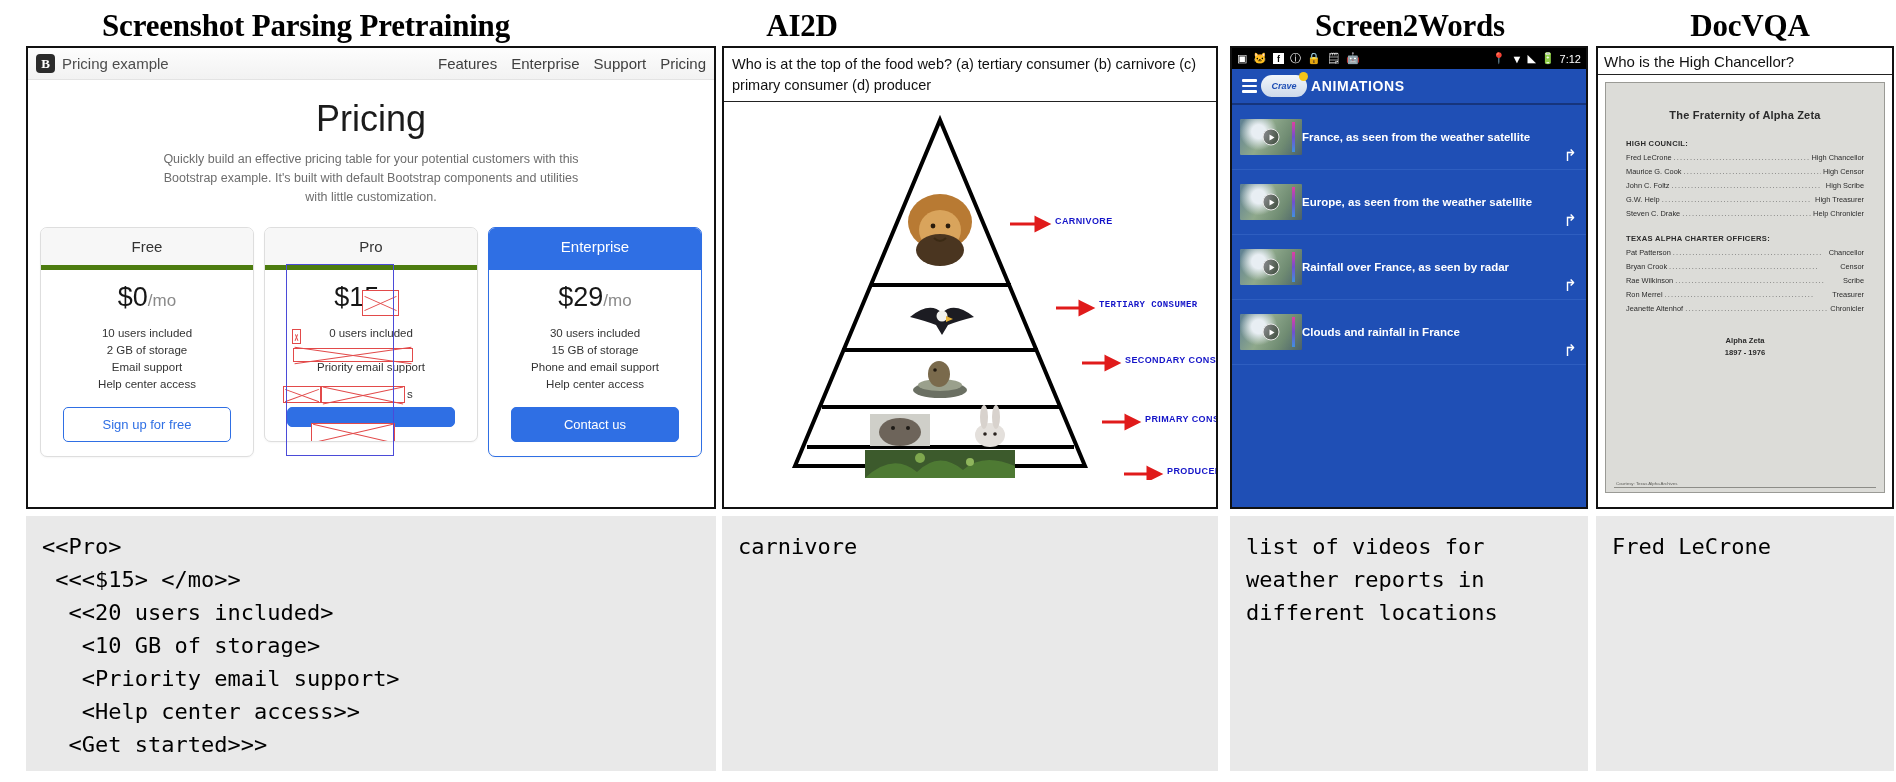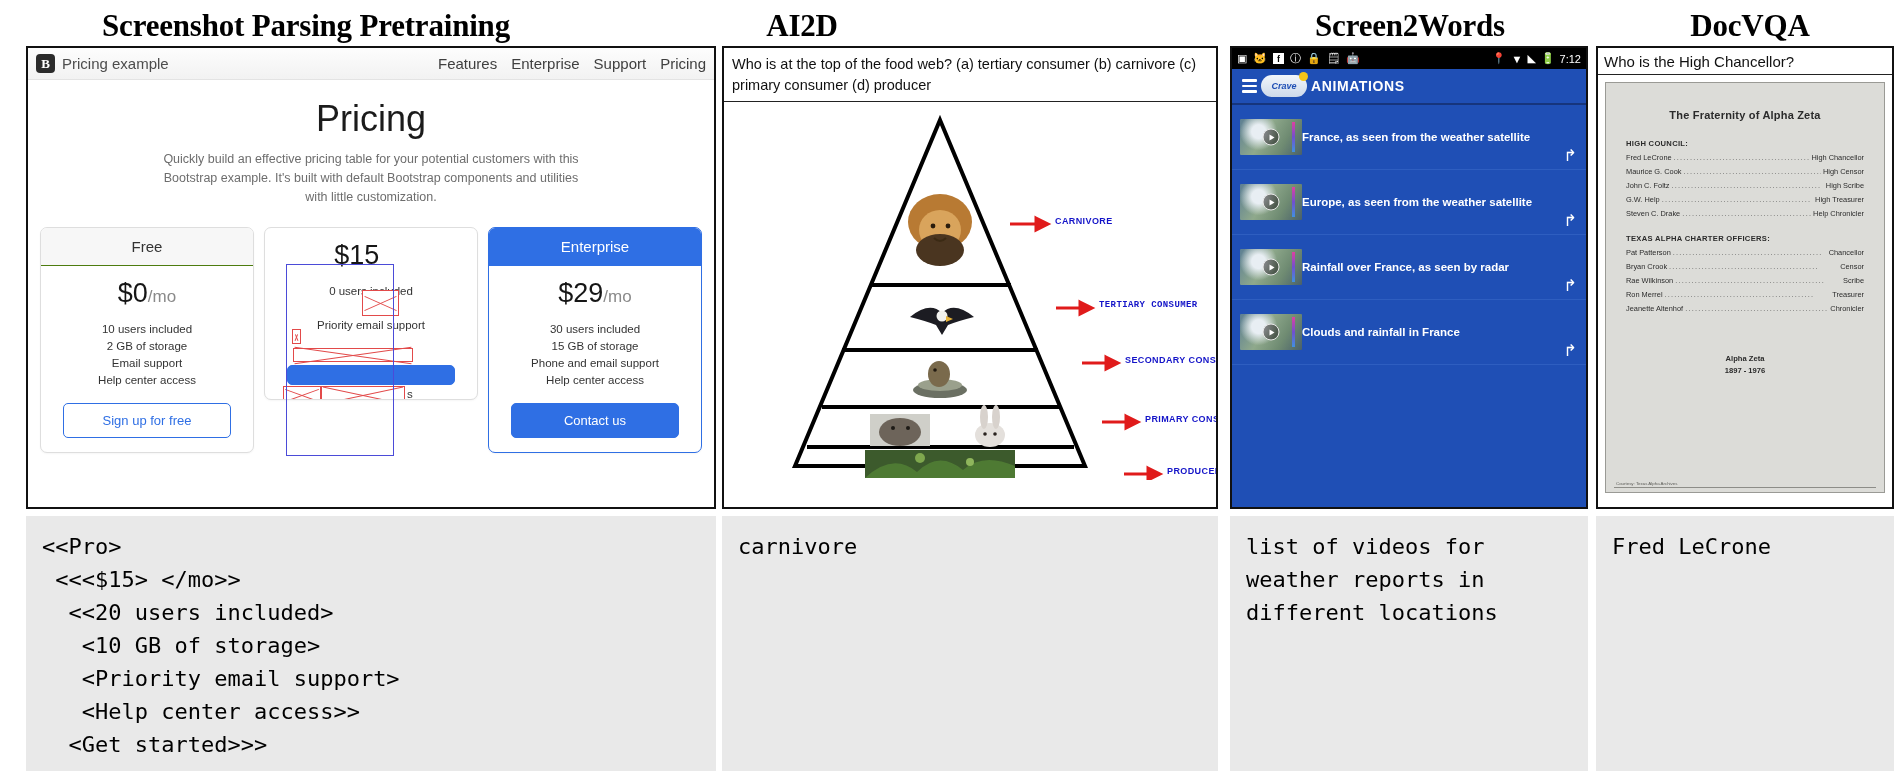--- a/index.html
+++ b/index.html
@@ -77,21 +77,21 @@
   .cards { display: flex; gap: 10px; padding: 14px 12px 12px; align-items: flex-start; }
   .card {
     flex: 1 1 0; background: #fff;
     border: 1px solid #dedede; border-radius: 7px;
     overflow: hidden; position: relative;
     text-align: center;
     box-shadow: 0 1px 2px rgba(0,0,0,.04);
   }
   .card.accent { border-color: #2f6fe4; }
   .card-head {
-    background: #f7f7f7; border-bottom: 1px solid #4d7c0f;
+    background: #f7f7f7; border-bottom: 5px solid #4d7c0f;
     font-size: 15px; color: #333; padding: 10px 4px;
   }
   .card.accent .card-head { background: #2f6fe4; color: #fff; border-bottom-color:#2f6fe4; }
   .card-body { padding: 12px 8px 14px; }
   .price { font-size: 27px; color: #161616; margin-bottom: 12px; position: relative; display:inline-block;}
   .price .per { font-size: 17px; color: #8a8a8a; }
   .feat { font-size: 11.5px; line-height: 17px; color: #333; }
   .cta {
     display: block; width: 86%; margin: 14px auto 0;
     border-radius: 5px; font-size: 13px; padding: 9px 0;
@@ -191,21 +191,21 @@
     height: calc(100% - 48px); position: relative; overflow:hidden;
     font-family: "Liberation Sans", sans-serif; color:#2b2b2b;
   }
   .doc-inner { padding: 26px 20px 8px; }
   .doc-h { text-align:center; font-size:11px; font-weight:bold; margin-bottom: 18px; letter-spacing:.2px;}
   .doc-sec { font-size:7.6px; font-weight:bold; letter-spacing:.3px; margin: 10px 0 5px; }
   .doc-line { font-size:7.4px; display:flex; align-items:baseline; margin-bottom: 5px; white-space:nowrap; }
   .doc-line .nm { flex: none; }
   .doc-line .dots { flex:1; overflow:hidden; letter-spacing:1.2px; margin:0 2px; color:#555; }
   .doc-line .rl { flex:none; }
-  .doc-foot { text-align:center; font-size:7.6px; font-weight:bold; margin-top: 40px; line-height: 12px;}
+  .doc-foot { text-align:center; font-size:7.6px; font-weight:bold; margin-top: 22px; line-height: 12px;}
   .doc-bottomline { position:absolute; left:8px; right:8px; bottom:4px; height:1px; background:#8d8d88; }
   .doc-tiny { position:absolute; left:10px; bottom:6px; font-size:4.4px; color:#5c5c58; white-space:nowrap;}
 </style>
 </head>
 <body>
 
 <div class="page">
 
   <div class="col-title" style="position:absolute;left:26px;top:8px;width:560px;">Screenshot Parsing Pretraining</div>
   <div class="col-title" style="position:absolute;left:722px;top:8px;width:160px;">AI2D</div>
@@ -240,20 +240,21 @@
           </div>
           <div class="feat">10 users included</div>
           <div class="feat">2 GB of storage</div>
           <div class="feat">Email support</div>
           <div class="feat">Help center access</div>
           <button class="cta">Sign up for free</button>
         </div>
       </div>
 
       <div class="card" style="position:relative;">
+        <div class="card-head">Pro</div>
         <div class="card-body">
           <div class="price">
             <span>$15</span><span class="per" style="visibility:hidden">/mo</span>
           </div>
           <div class="feat">0 users included</div>
           <div class="feat" style="height:17px"></div>
           <div class="feat">Priority email support</div>
           <div class="feat" style="height:17px"></div>
           <button class="cta solid"></button>
         </div>

